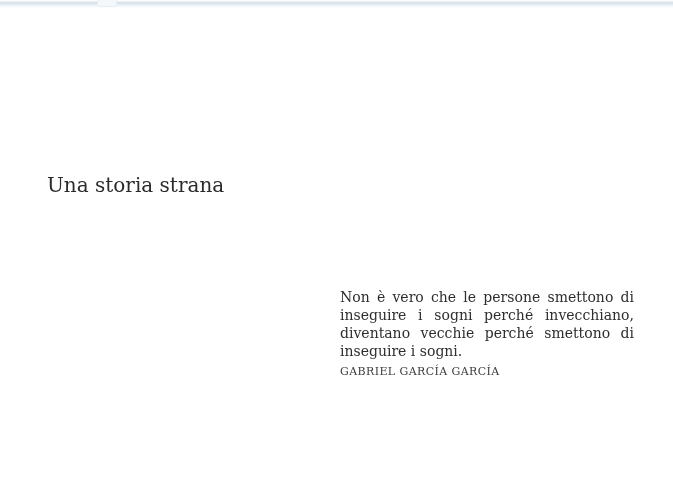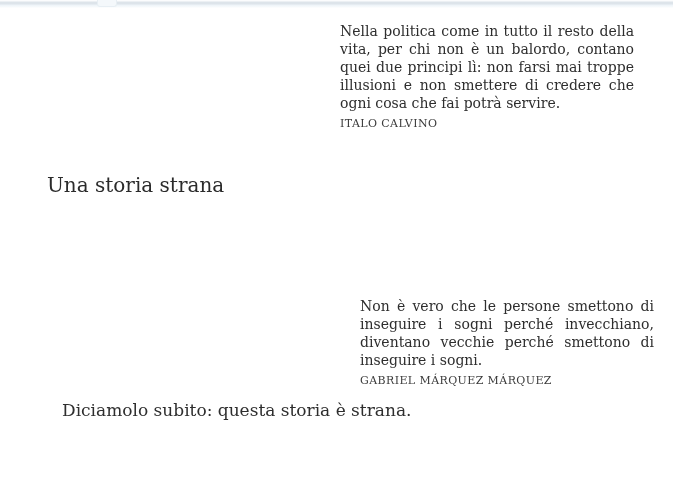--- a/index.html
+++ b/index.html
@@ -72,40 +72,35 @@
     width: 587px;
     font-size: 17px;
     line-height: 22px;
   }
   .body-text p {
     margin: 0;
     text-indent: 15px;
     text-align: justify;
   }
   #q1 { top: 22px; }
-  #q2 { top: 297px; margin-left: 20px; }
+  #q2 { top: 288px; }
 </style>
 </head>
 <body>
 
 <div id="screen">
 
   <div class="top-bar">
     <div class="top-bar-notch"></div>
   </div>
 
-  <div class="epigraph" id="q1">
-    <p class="epigraph-text">Nella politica come in tutto il resto della vita, per chi non è un balordo, contano quei due principi lì: non farsi mai troppe illusioni e non smettere di credere che ogni cosa che fai potrà servire.</p>
-    <div class="epigraph-author">ITALO CALVINO</div>
-  </div>
 
   <h1 class="chapter-title">Una storia strana</h1>
 
   <div class="epigraph" id="q2">
     <p class="epigraph-text">Non è vero che le persone smettono di inseguire i sogni perché invecchiano, diventano vecchie perché smettono di inseguire i sogni.</p>
-    <div class="epigraph-author">GABRIEL MÁRQUEZ MÁRQUEZ</div>
+    <div class="epigraph-author">GABRIEL GARCÍA GARCÍA</div>
   </div>
 
   <div class="body-text">
-    <p>Diciamolo subito: questa storia è strana.</p>
   </div>
 
 </div>
 
 </body></html>

